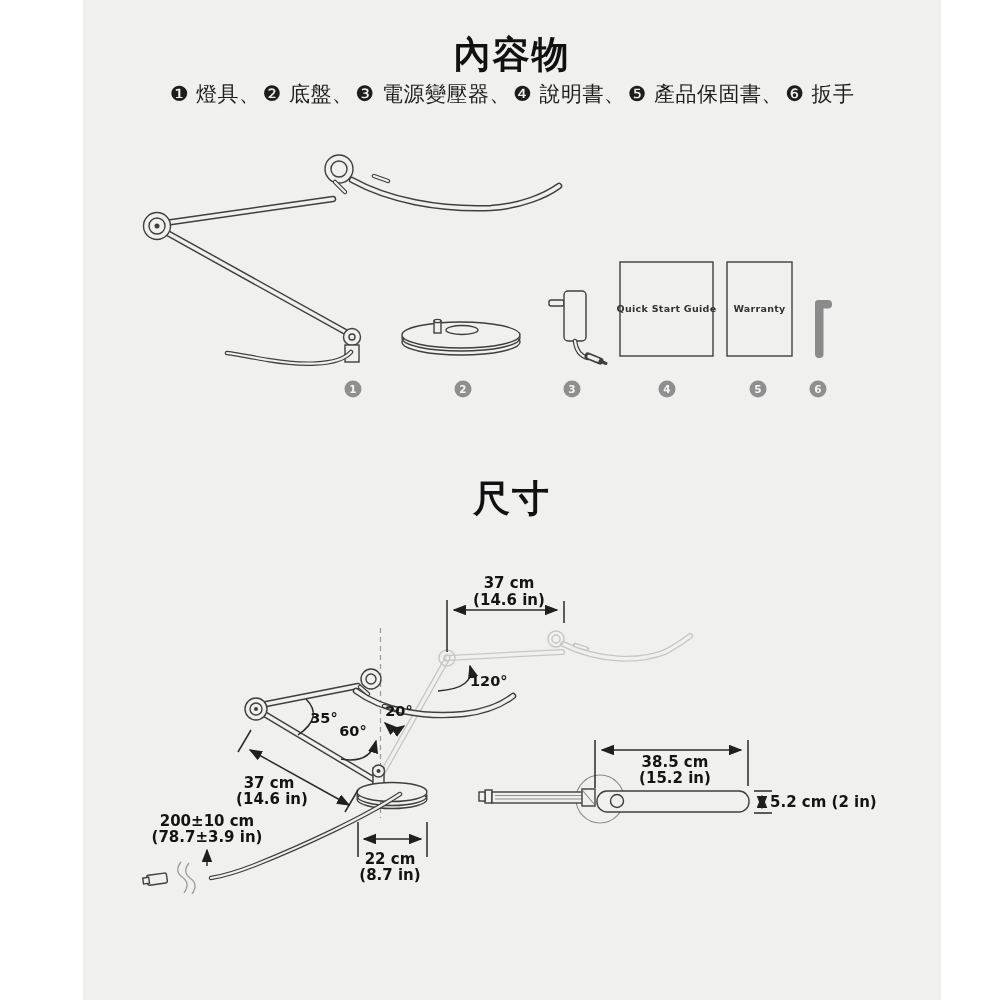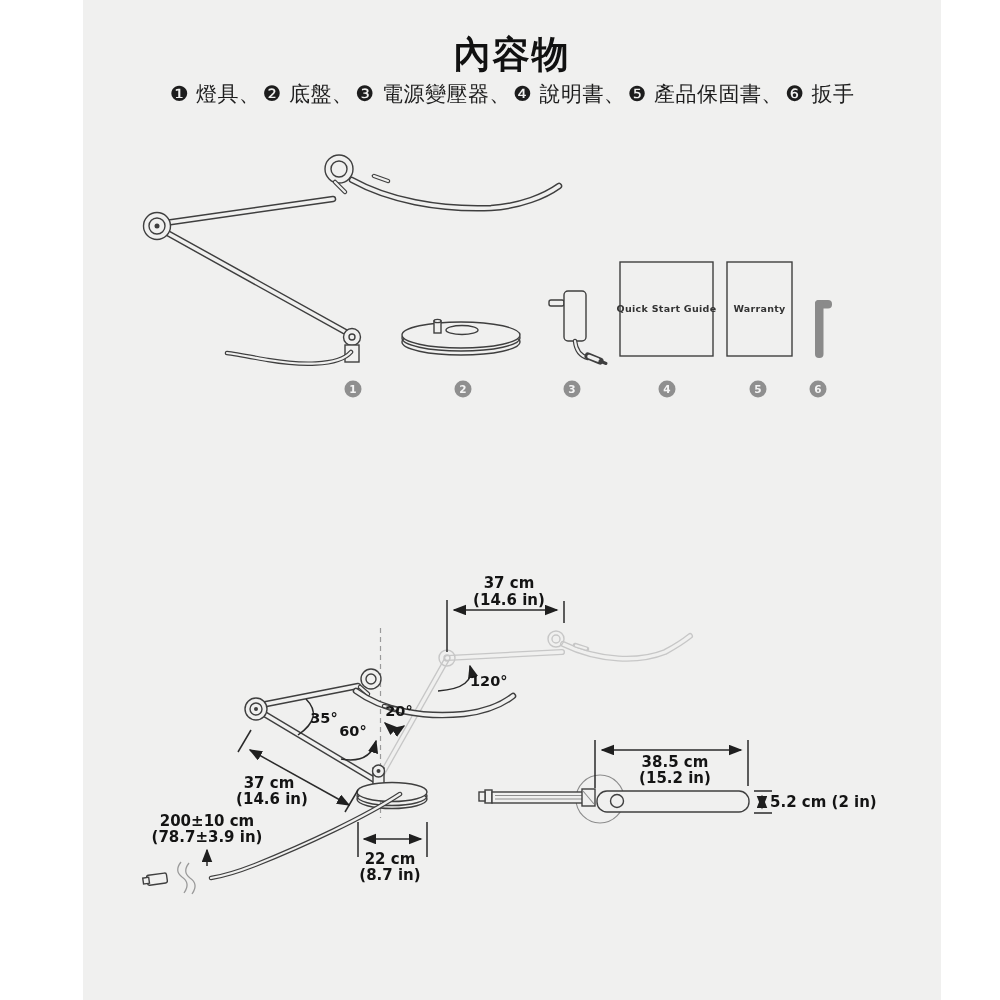--- a/index.html
+++ b/index.html
@@ -118,20 +118,21 @@
       <text class="badge-t" x="489" y="272.8" text-anchor="middle">3</text>
       <circle class="badge-c" cx="584" cy="269" r="8.5"></circle>
       <text class="badge-t" x="584" y="272.8" text-anchor="middle">4</text>
       <circle class="badge-c" cx="675" cy="269" r="8.5"></circle>
       <text class="badge-t" x="675" y="272.8" text-anchor="middle">5</text>
       <circle class="badge-c" cx="735" cy="269" r="8.5"></circle>
       <text class="badge-t" x="735" y="272.8" text-anchor="middle">6</text>
     </g>
   </svg>
 
+  <h2 class="sec-title title-dimensions">尺寸</h2>
 
   <svg class="svg-dims" width="835" height="420" viewBox="0 0 835 420">
     <defs>
       <marker id="ah" markerWidth="9" markerHeight="8" refX="8" refY="3.5" orient="auto-start-reverse">
         <path d="M0,0 L9,3.5 L0,7 Z" fill="#1f1f1f"></path>
       </marker>
     </defs>
 
     <g>
       <path class="g-o" d="M295,241 L364,119"></path>

